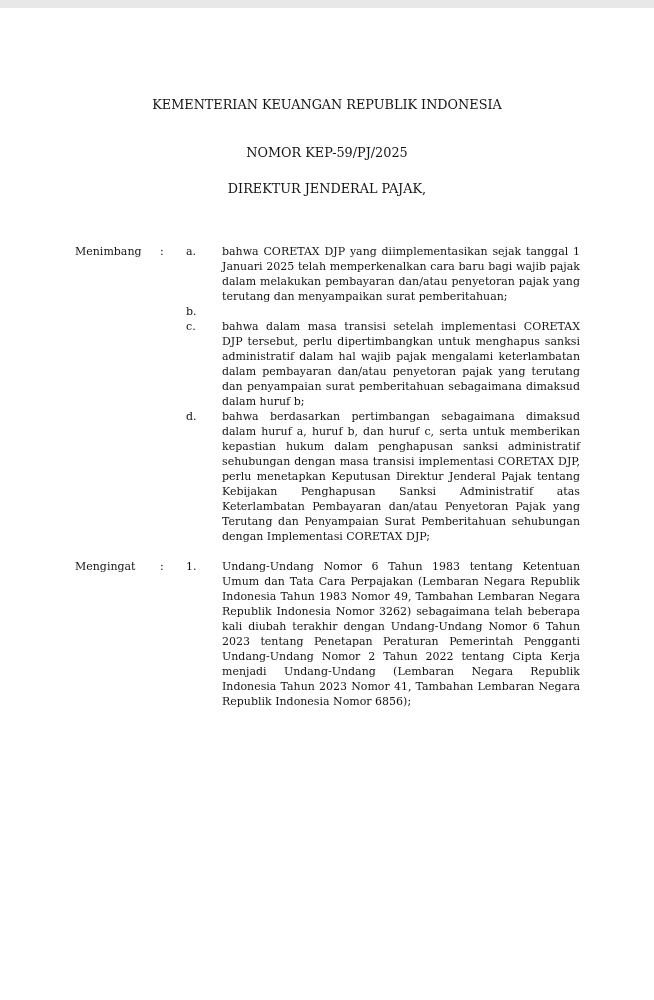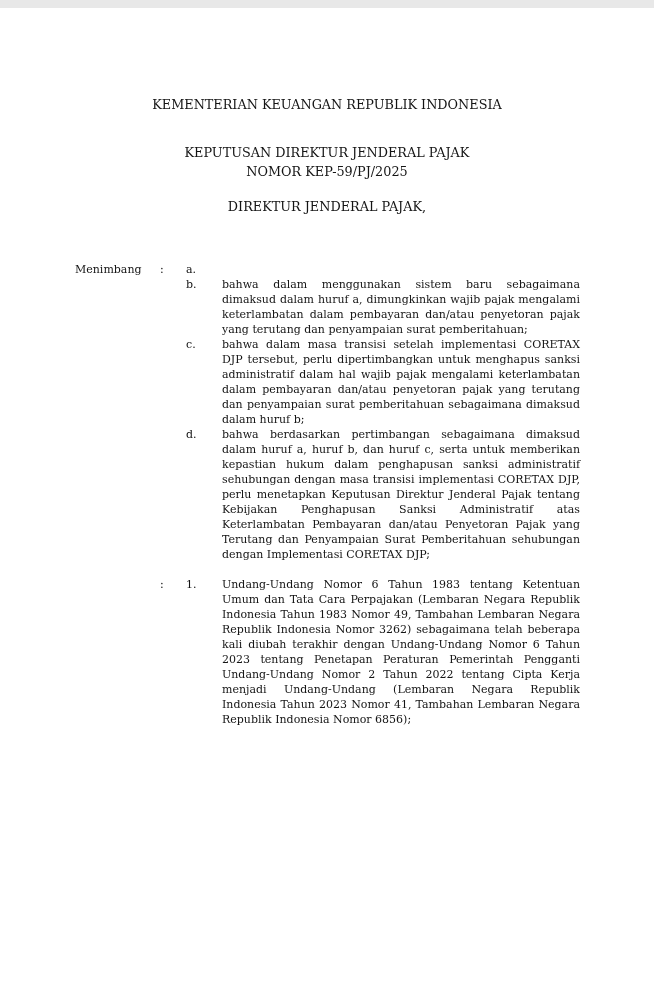--- a/index.html
+++ b/index.html
@@ -56,42 +56,42 @@
   }
 </style>
 </head>
 <body>
 
 <div class="page">
 
   <div class="kop">KEMENTERIAN KEUANGAN REPUBLIK INDONESIA</div>
 
   <div class="title-block">
-    <div>KEPUTUSAN DIREKTUR JENDERAL PAJAK</div>
     <div>NOMOR KEP-59/PJ/2025</div>
   </div>
 
   <div class="issuer">DIREKTUR JENDERAL PAJAK,</div>
 
   <div class="section section-menimbang">
     <div class="sec-label">Menimbang</div>
     <div class="sec-colon">:</div>
 
     <div class="item-marker">a.</div>
+    <div class="item-text">bahwa CORETAX DJP yang diimplementasikan sejak tanggal 1 Januari 2025 telah memperkenalkan cara baru bagi wajib pajak dalam melakukan pembayaran dan/atau penyetoran pajak yang terutang dan menyampaikan surat pemberitahuan;</div>
 
     <div class="item-marker">b.</div>
-    <div class="item-text">bahwa dalam menggunakan sistem baru sebagaimana dimaksud dalam huruf a, dimungkinkan wajib pajak mengalami keterlambatan dalam pembayaran dan/atau penyetoran pajak yang terutang dan penyampaian surat pemberitahuan;</div>
 
     <div class="item-marker">c.</div>
     <div class="item-text">bahwa dalam masa transisi setelah implementasi CORETAX DJP tersebut, perlu dipertimbangkan untuk menghapus sanksi administratif dalam hal wajib pajak mengalami keterlambatan dalam pembayaran dan/atau penyetoran pajak yang terutang dan penyampaian surat pemberitahuan sebagaimana dimaksud dalam huruf b;</div>
 
     <div class="item-marker">d.</div>
     <div class="item-text">bahwa berdasarkan pertimbangan sebagaimana dimaksud dalam huruf a, huruf b, dan huruf c, serta untuk memberikan kepastian hukum dalam penghapusan sanksi administratif sehubungan dengan masa transisi implementasi CORETAX DJP, perlu menetapkan Keputusan Direktur Jenderal Pajak tentang Kebijakan Penghapusan Sanksi Administratif atas Keterlambatan Pembayaran dan/atau Penyetoran Pajak yang Terutang dan Penyampaian Surat Pemberitahuan sehubungan dengan Implementasi CORETAX DJP;</div>
   </div>
 
   <div class="section section-mengingat">
+    <div class="sec-label">Mengingat</div>
     <div class="sec-colon">:</div>
 
     <div class="item-marker">1.</div>
     <div class="item-text">Undang-Undang Nomor 6 Tahun 1983 tentang Ketentuan Umum dan Tata Cara Perpajakan (Lembaran Negara Republik Indonesia Tahun 1983 Nomor 49, Tambahan Lembaran Negara Republik Indonesia Nomor&nbsp;3262) sebagaimana telah beberapa kali diubah terakhir dengan Undang-Undang Nomor 6 Tahun 2023 tentang Penetapan Peraturan Pemerintah Pengganti Undang-Undang Nomor 2 Tahun 2022 tentang Cipta Kerja menjadi Undang-Undang (Lembaran Negara Republik Indonesia Tahun 2023 Nomor 41, Tambahan Lembaran Negara Republik Indonesia Nomor 6856);</div>
   </div>
 
 </div>
 
 </body></html>

